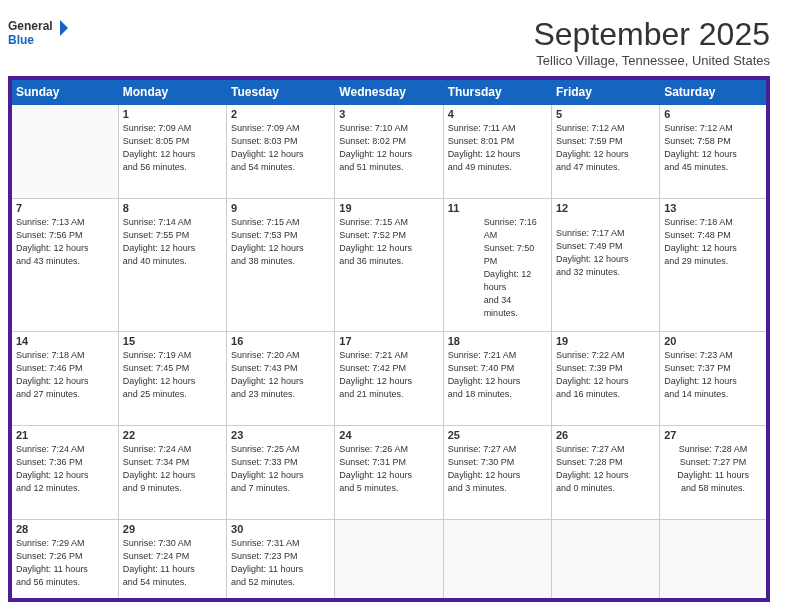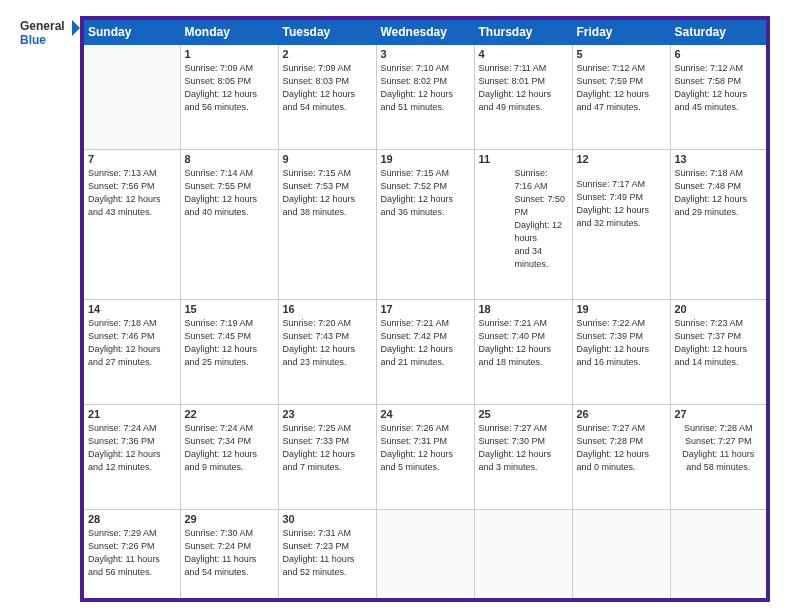--- a/index.html
+++ b/index.html
@@ -6,23 +6,23 @@
     body {
       width: 792px;
       height: 612px;
       font-family: Arial, sans-serif;
       background: #fff;
       overflow: hidden;
     }
     .page {
       width: 790px;
       height: 612px;
-      padding: 16px 20px 10px 20px;
+      padding: 16px 20px 10px 8px;
       display: flex;
-      flex-direction: row;
+      flex-direction: column;
     }
     .header {
       display: flex;
       align-items: flex-start;
       justify-content: space-between;
       margin-bottom: 8px;
     }
     .logo {
       display: flex;
       align-items: center;
@@ -87,20 +87,24 @@
 
 <div class="page">
   <div class="header">
     <div class="logo">
   <svg width="60" height="36" viewBox="0 0 60 36">
     <text x="0" y="14" font-size="12" font-weight="bold" font-family="Arial" fill="#333">General</text>
     <text x="0" y="28" font-size="12" font-weight="bold" font-family="Arial" fill="#1565c0">Blue</text>
     <polygon points="52,4 60,12 52,20" fill="#1565c0"></polygon>
   </svg>
 </div>
+    <div class="title-block">
+      <div class="month-title">September 2025</div>
+      <div class="location">Tellico Village, Tennessee, United States</div>
+    </div>
   </div>
 
   <table class="calendar">
     <thead>
       <tr>
       <th>Sunday</th>
           <th>Monday</th>
           <th>Tuesday</th>
           <th>Wednesday</th>
           <th>Thursday</th>

